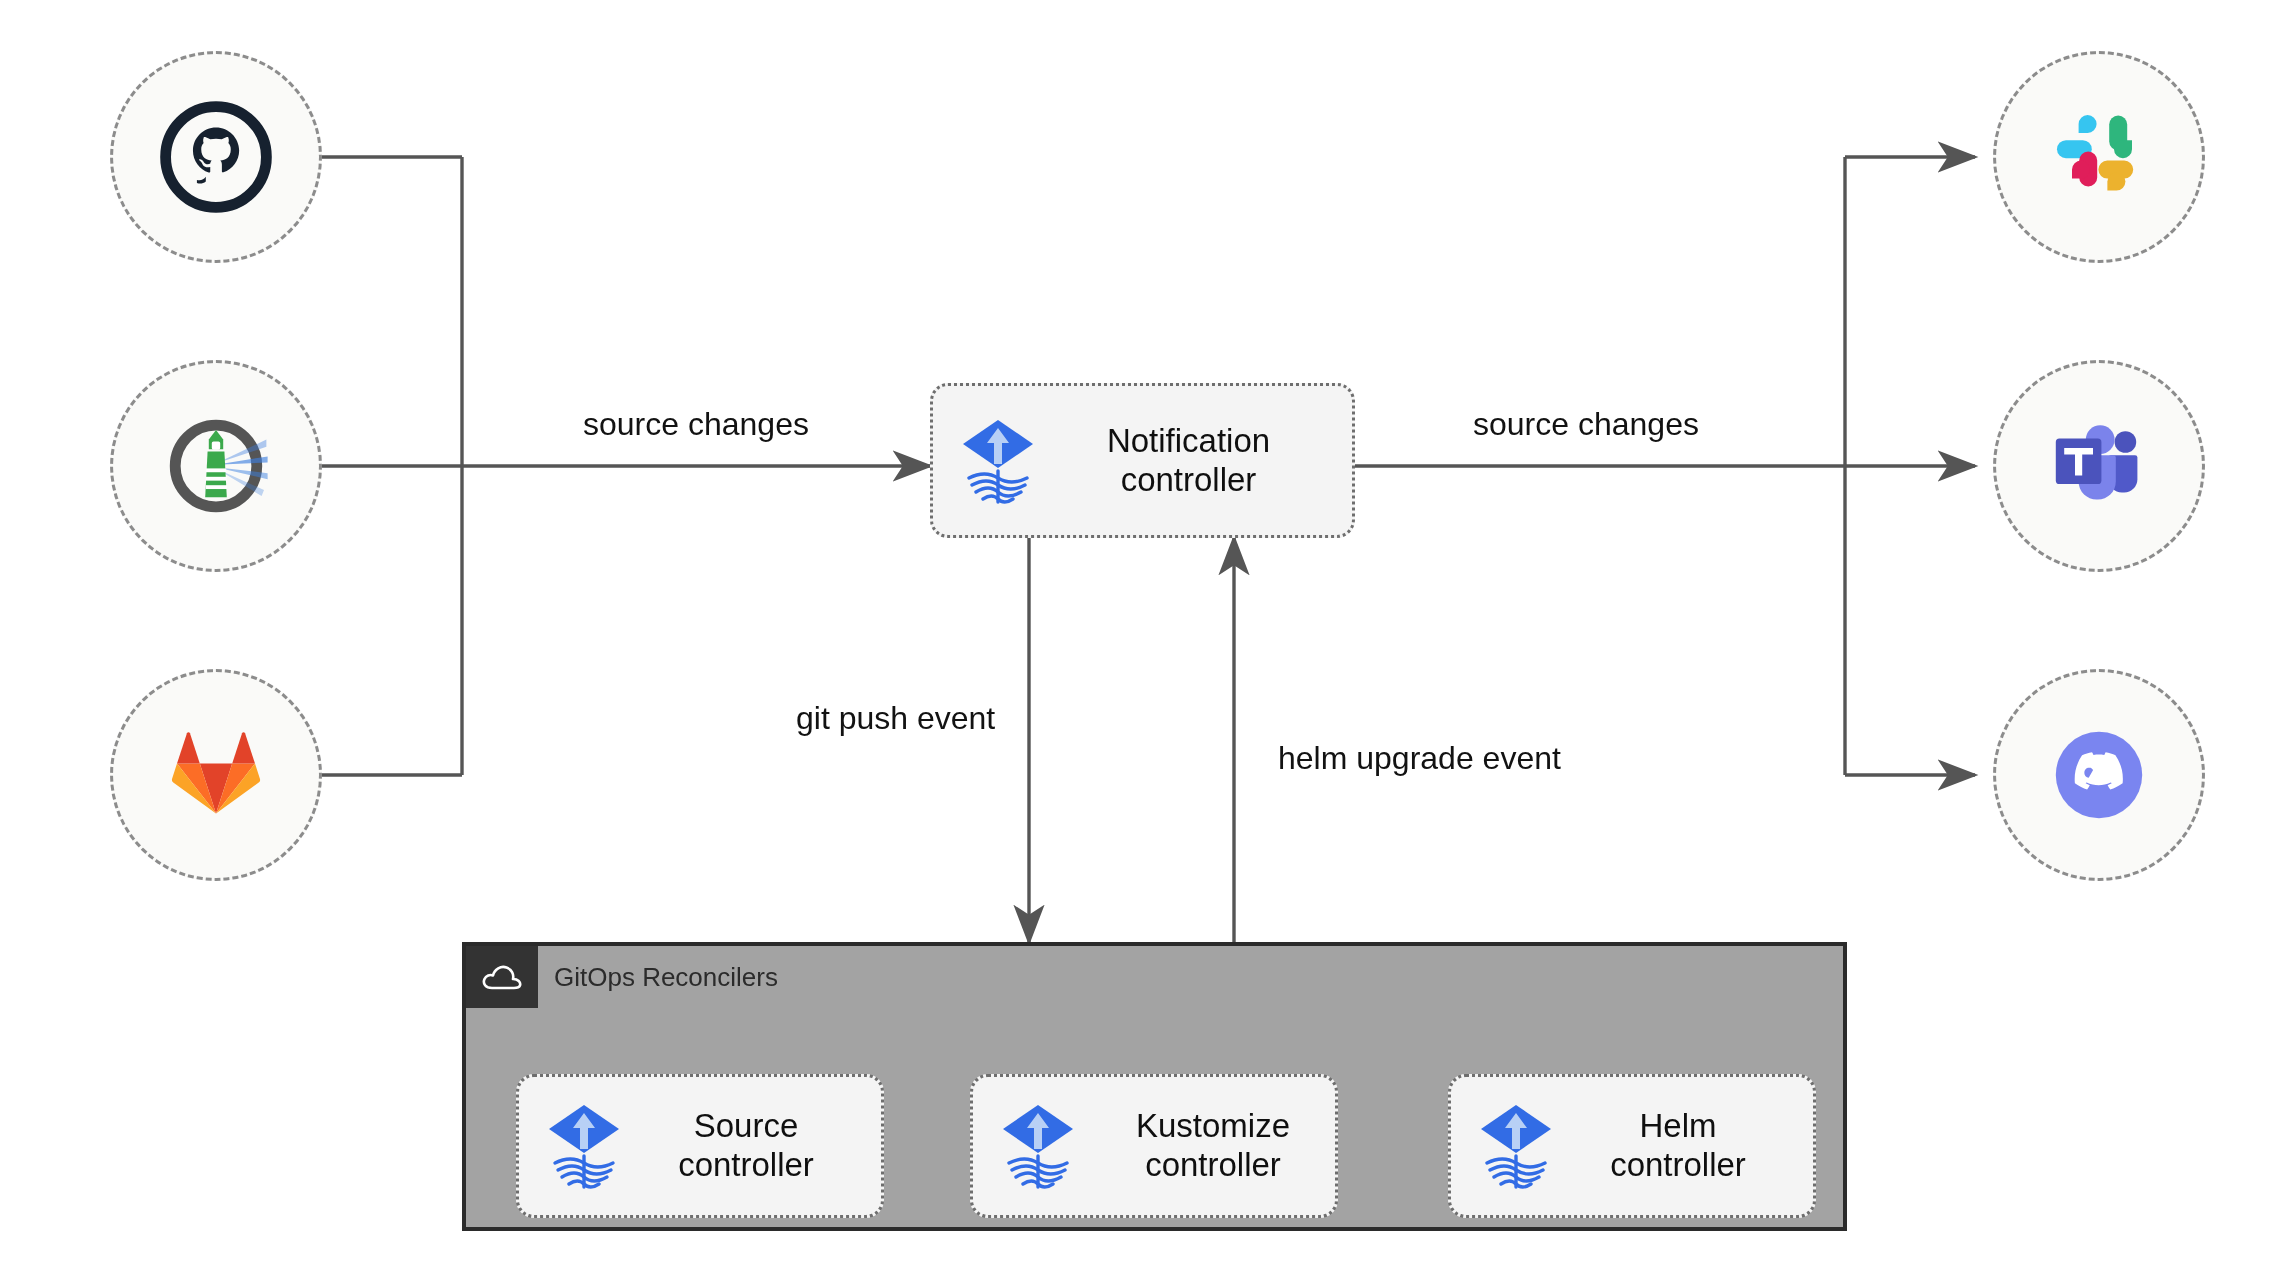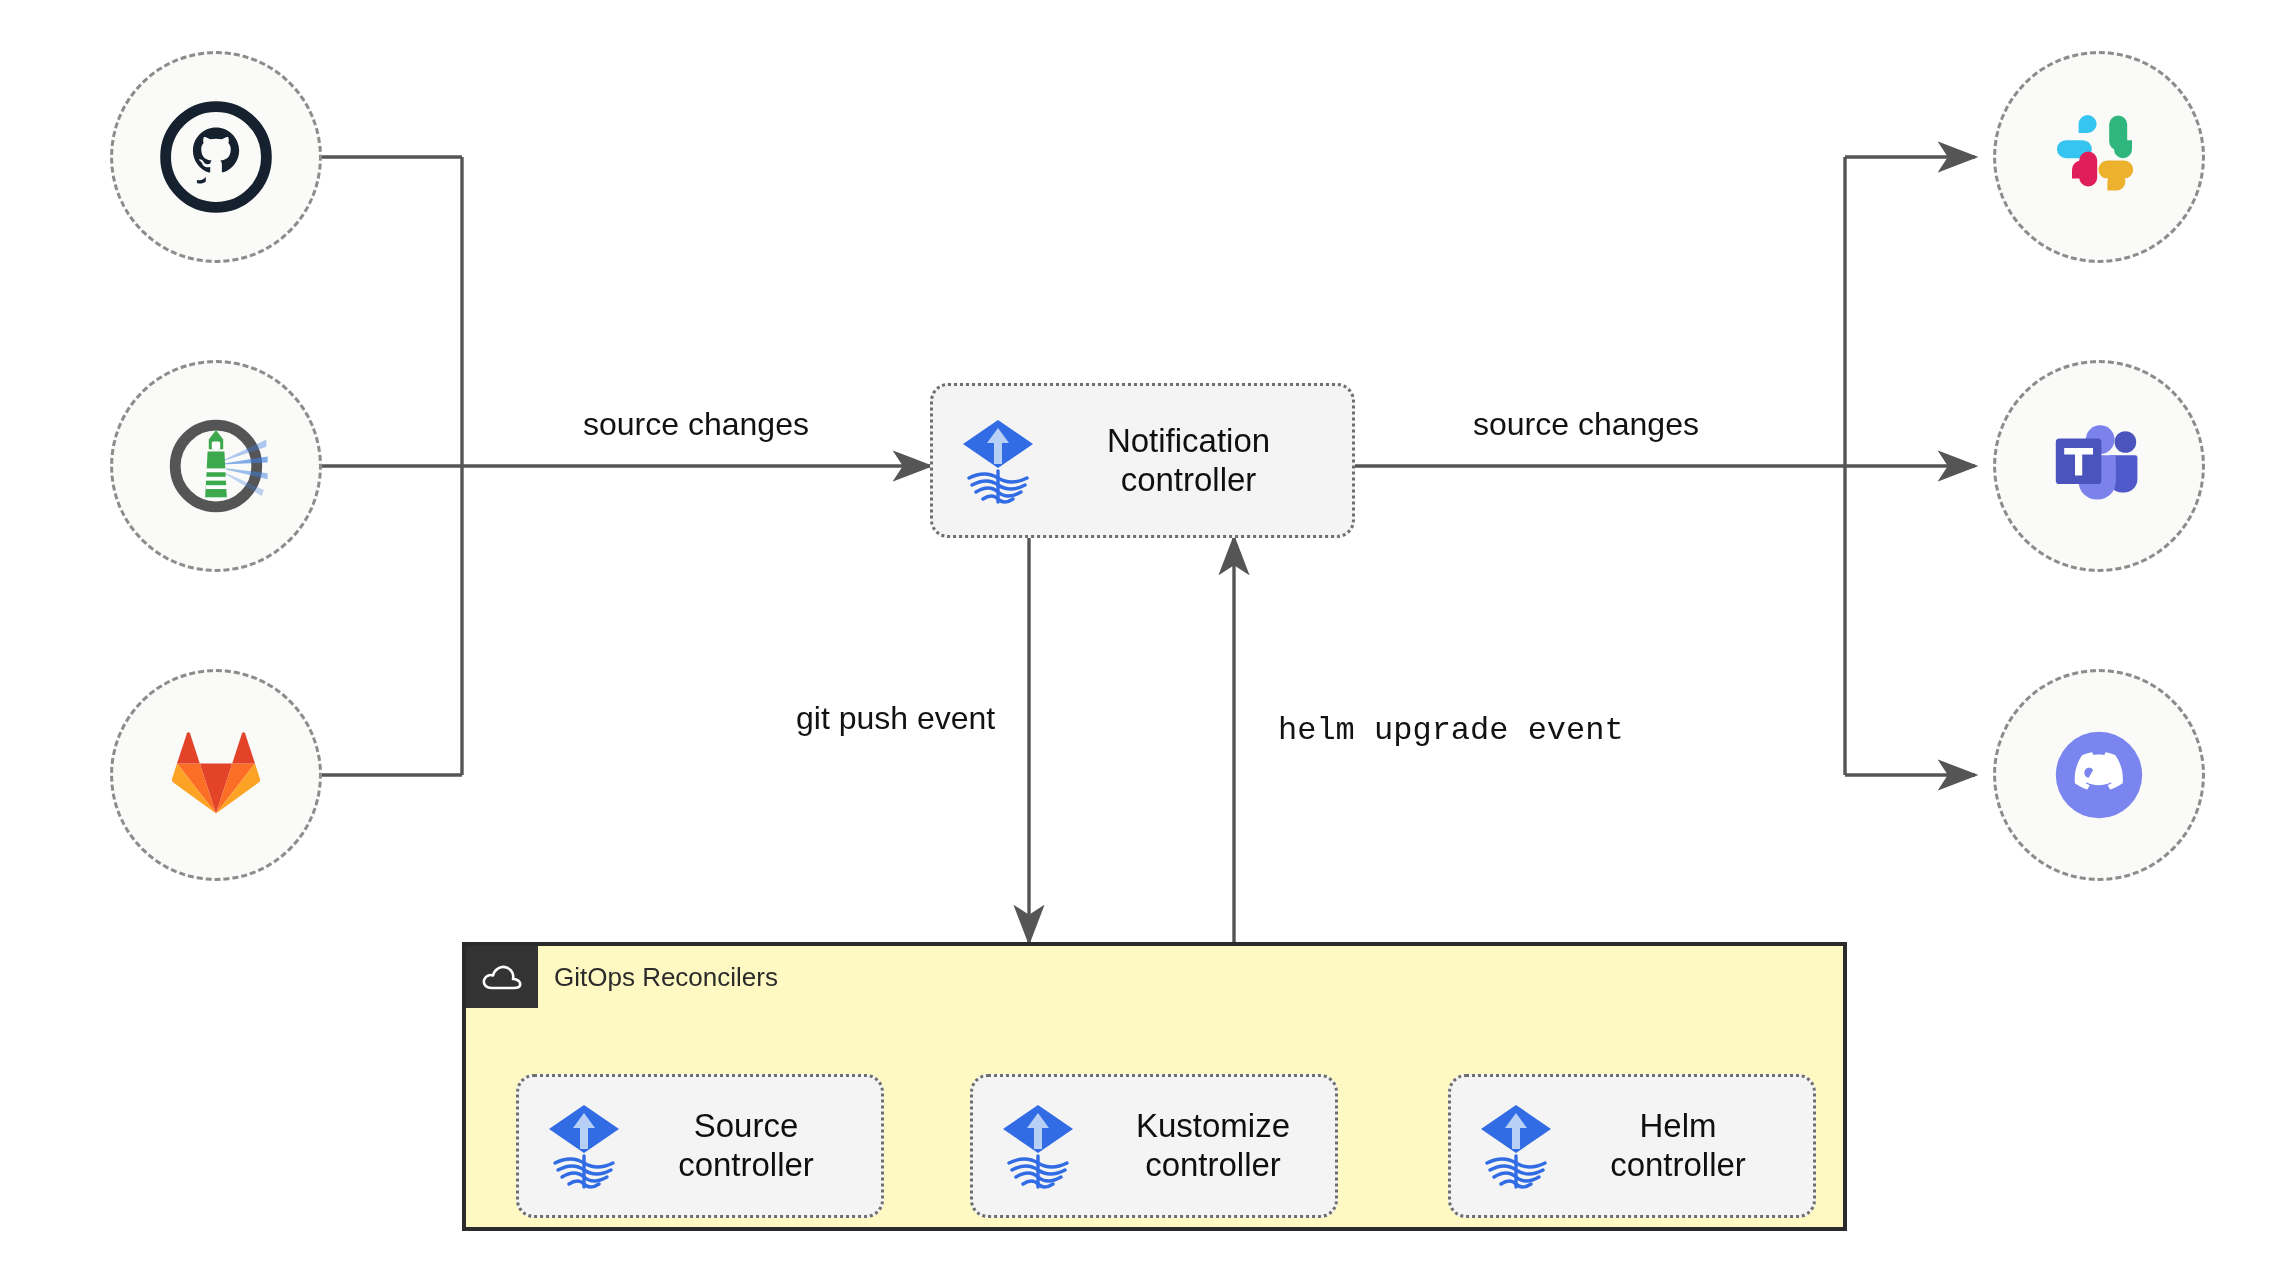--- a/index.html
+++ b/index.html
@@ -77,21 +77,21 @@
 
   
   #reconcilers-container {
     position: absolute;
     left: 462px;
     top: 942px;
     width: 1385px;
     height: 289px;
     box-sizing: border-box;
     border: 4px solid #2b2b2b;
-    background: #fef9c3;
+    background: #a3a3a3;
   }
   #reconcilers-badge {
     position: absolute;
     left: 0px;
     top: 0px;
     width: 72px;
     height: 62px;
     background: #333333;
     display: flex;
     align-items: center;
@@ -254,21 +254,21 @@
     <div class="ctrl-label">Notification
 controller</div>
   </div>
 
   <div class="edge-label" style="left:583px; top:406px;">source changes</div>
 
   <div class="edge-label" style="left:1473px; top:406px;">source changes</div>
 
   <div class="edge-label" style="left:796px; top:700px;">git push event</div>
 
-  <div class="edge-label" style="left:1278px; top:712px;font-family:Liberation Mono, monospace;">helm upgrade event</div>
+  <div class="edge-label" style="left:1278px; top:740px;">helm upgrade event</div>
 
   <div id="reconcilers-container">
 
     <div id="reconcilers-badge">
       <svg viewBox="0 0 44 32">
         <path fill="none" stroke="#ffffff" stroke-width="2.6" stroke-linejoin="round" d="M12 27 C5.5 27 2.5 22.5 4.5 18 C6 14.5 10 13.2 13 14.5
                  C14.5 8 21 4.5 26.5 6.5 C32 8.5 34 13.5 33 18
                  C38 18 41 21 40 24.5 C39.2 26.5 36.5 27 34 27 Z"></path>
       </svg>
     </div>

